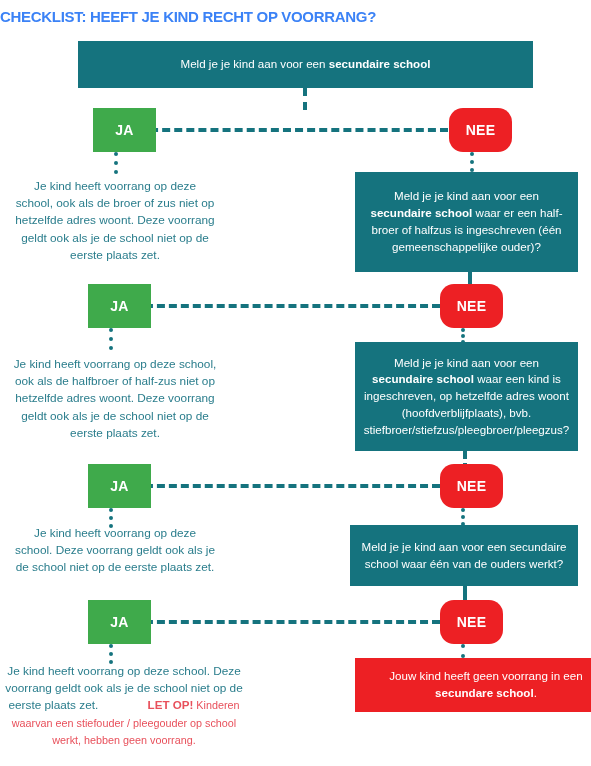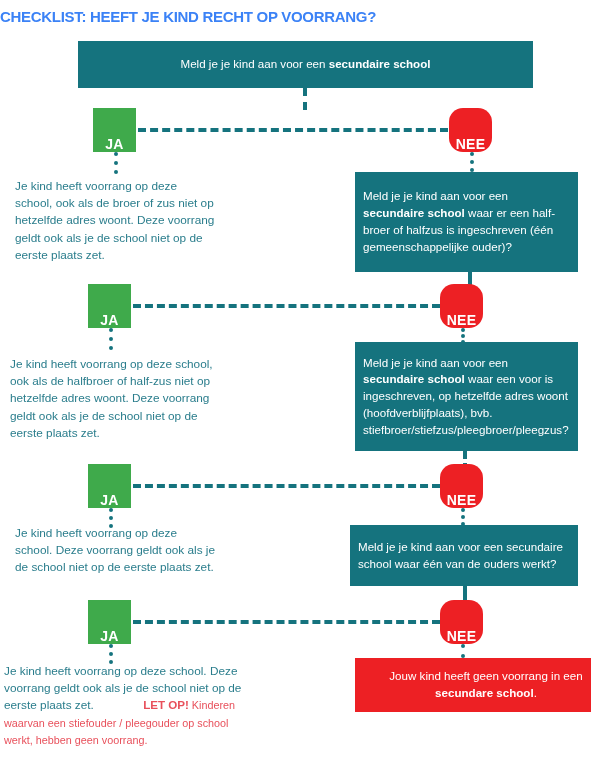--- a/index.html
+++ b/index.html
@@ -37,21 +37,21 @@
 
   
   .qbox {
     position: absolute;
     background: #15737e;
     color: #ffffff;
     box-sizing: border-box;
     display: flex;
     align-items: center;
     justify-content: center;
-    text-align: left;
+    text-align: center;
     font-size: 11.6px;
     line-height: 1.45;
     padding: 6px 8px;
   }
   .qbox b { font-weight: bold; }
 
   
   .rbox {
     position: absolute;
     background: #ed2024;
@@ -63,38 +63,38 @@
     text-align: center;
     font-size: 11.6px;
     line-height: 1.45;
     padding: 6px 8px;
   }
   .rbox b { font-weight: bold; }
 
   
   .chip {
     position: absolute;
-    width: 43px;
+    width: 63px;
     height: 44px;
     display: flex;
-    align-items: flex-end;
+    align-items: center;
     justify-content: center;
     color: #ffffff;
     font-weight: bold;
     font-size: 14px;
     letter-spacing: 0.3px;
   }
   .chip.ja  { background: #3faa4b; }
   .chip.nee { background: #ed2024; border-radius: 14px; }
 
   
   .atext {
     position: absolute;
     color: #2a7d8c;
-    text-align: left;
+    text-align: center;
     font-size: 11.8px;
     line-height: 1.46;
   }
   .atext .warn {
     color: #e8505b;
     font-size: 10.8px;
     line-height: 1.42;
   }
   .atext .warn b {
     font-weight: bold;
@@ -163,21 +163,21 @@
     <span>NEE</span>
   </div>
 
   <div class="stub-v" style="left:109px; top:328px; height:22px;"></div>
   <div class="stub-v" style="left:461px; top:328px; height:16px;"></div>
 
   <div class="atext" style="left:10px; top:356px; width:210px;">Je kind heeft voorrang op deze school, ook als de halfbroer of half-zus niet op hetzelfde adres woont. Deze voorrang geldt ook als je de school niet op de eerste plaats zet.</div>
 
   <div class="qbox" style="left:355px; top:342px; width:223px; height:109px;">
     <div>
-      <span>Meld je je kind aan voor een </span><b>secundaire school</b><span> waar een voor is ingeschreven, op hetzelfde adres woont (hoofdverblijfplaats), bvb. stiefbroer/stiefzus/pleegbroer/pleegzus?</span>
+      <span>Meld je je kind aan voor een </span><b>secundaire school</b><span> waar een kind is ingeschreven, op hetzelfde adres woont (hoofdverblijfplaats), bvb. stiefbroer/stiefzus/pleegbroer/pleegzus?</span>
     </div>
   </div>
 
   <div class="dash-v" style="left:463px; top:451px; height:20px;"></div>
   <div class="dash-h" style="left:133px; top:484px; width:307px;"></div>
 
   <div class="chip ja" style="left:88px; top:464px;">
     <span>JA</span>
   </div>
   <div class="chip nee" style="left:440px; top:464px;">

